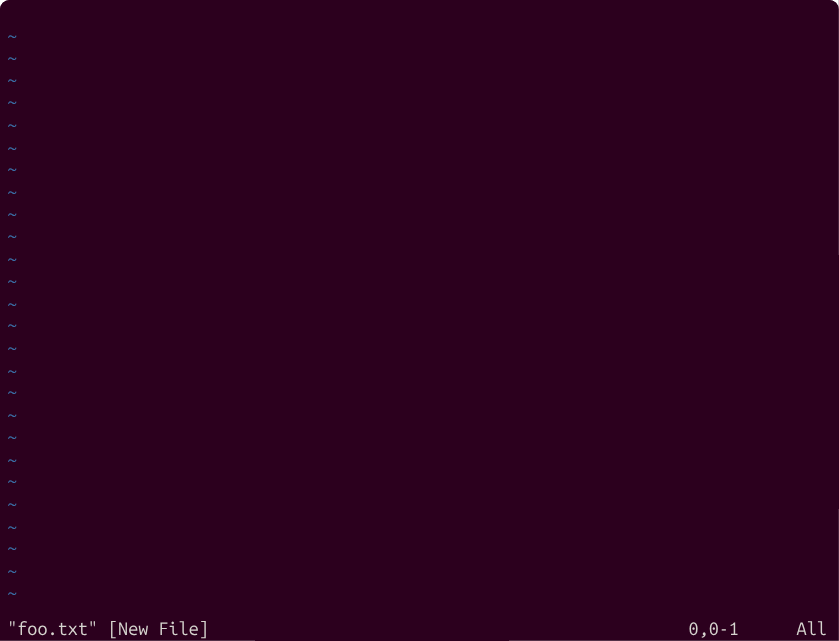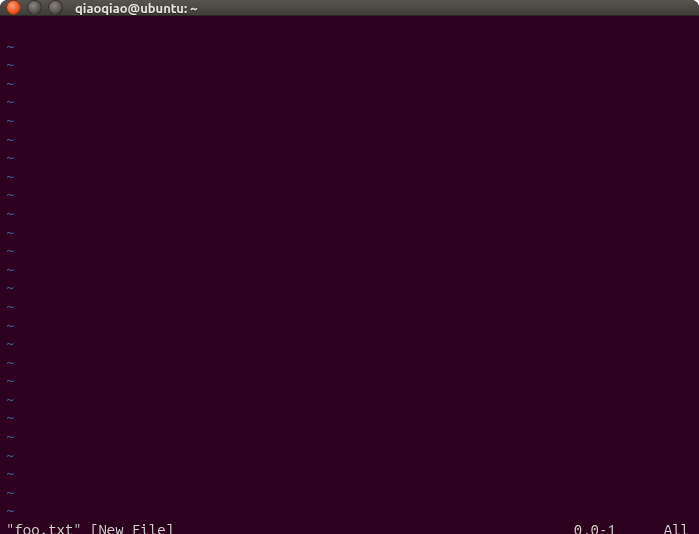--- a/index.html
+++ b/index.html
@@ -35,26 +35,20 @@
   .status-left { }
   .status-spacer { flex: 1; }
   .status-pos { padding-right: 48px; }
   .status-pct { }
 </style>
 </head>
 <body>
 
 <div class="window">
 
-  <div class="titlebar">
-    <span class="win-btn close"></span>
-    <span class="win-btn min"></span>
-    <span class="win-btn max"></span>
-    <span class="title">qiaoqiao@ubuntu: ~</span>
-  </div>
 
   <div class="terminal">
     <div class="buffer" id="buffer">
       <div class="line"> </div>
 
     <div class="line tilde">~</div>
         <div class="line tilde">~</div>
         <div class="line tilde">~</div>
         <div class="line tilde">~</div>
         <div class="line tilde">~</div>

